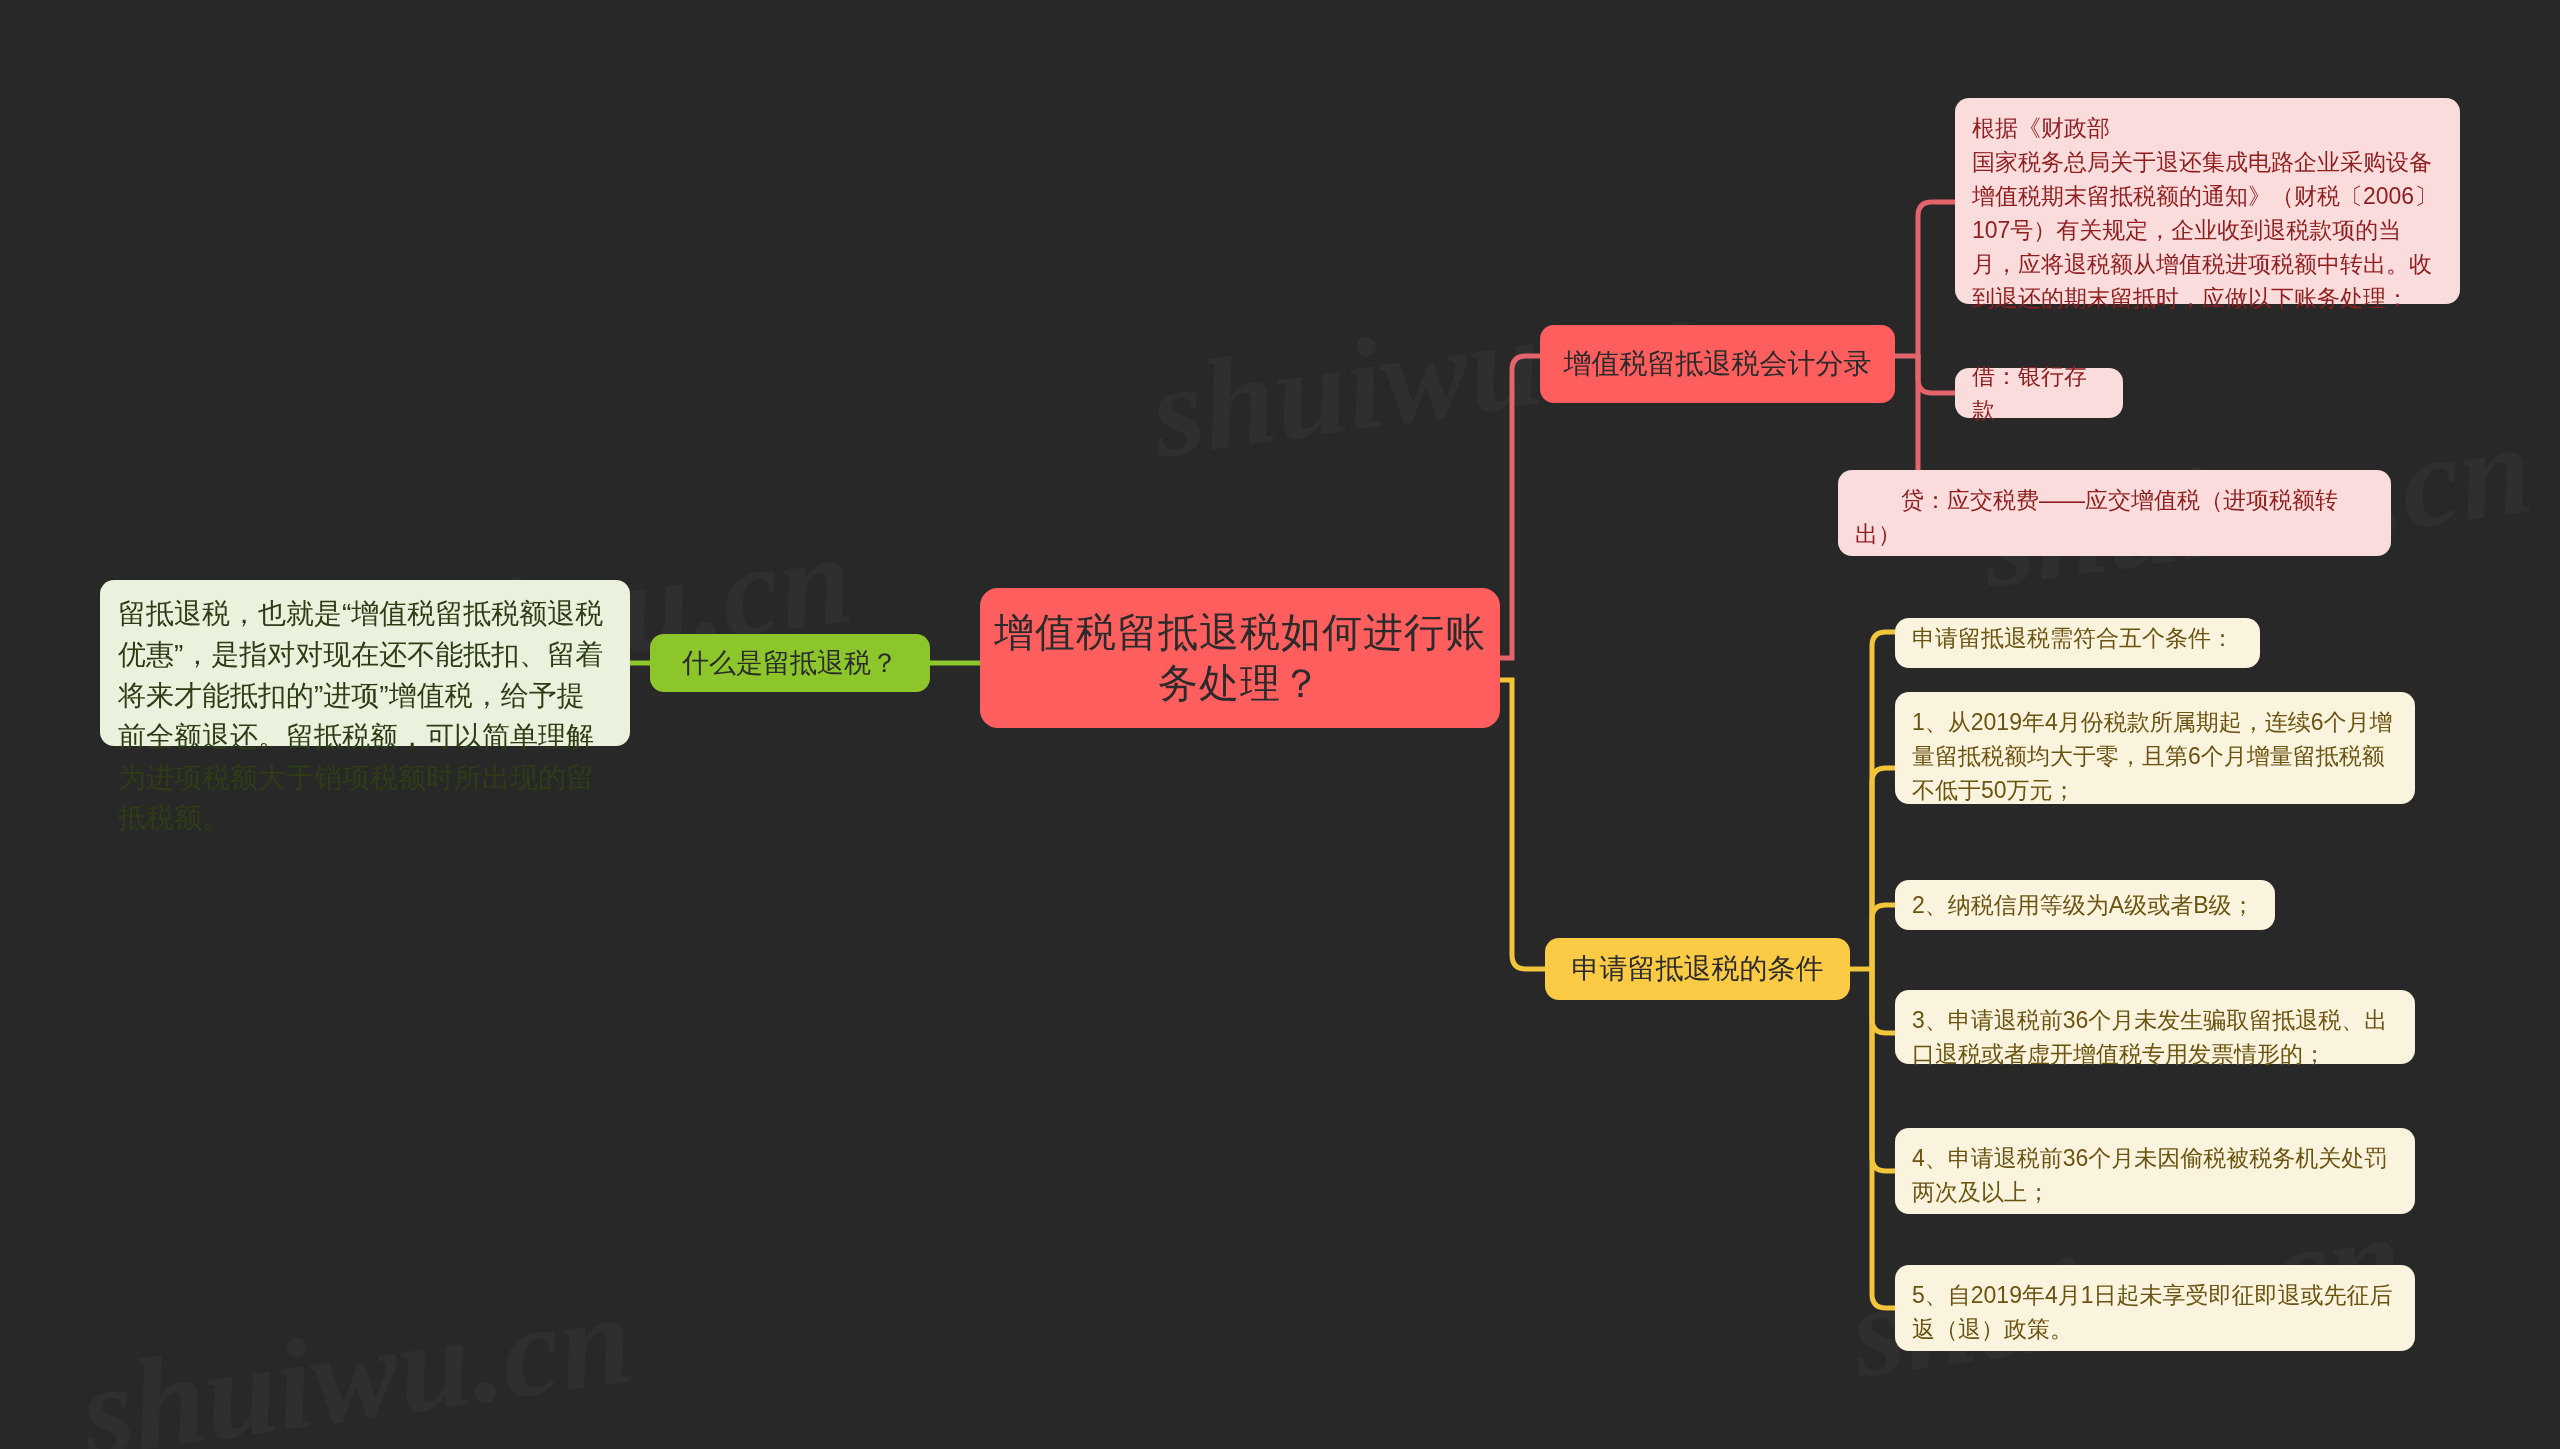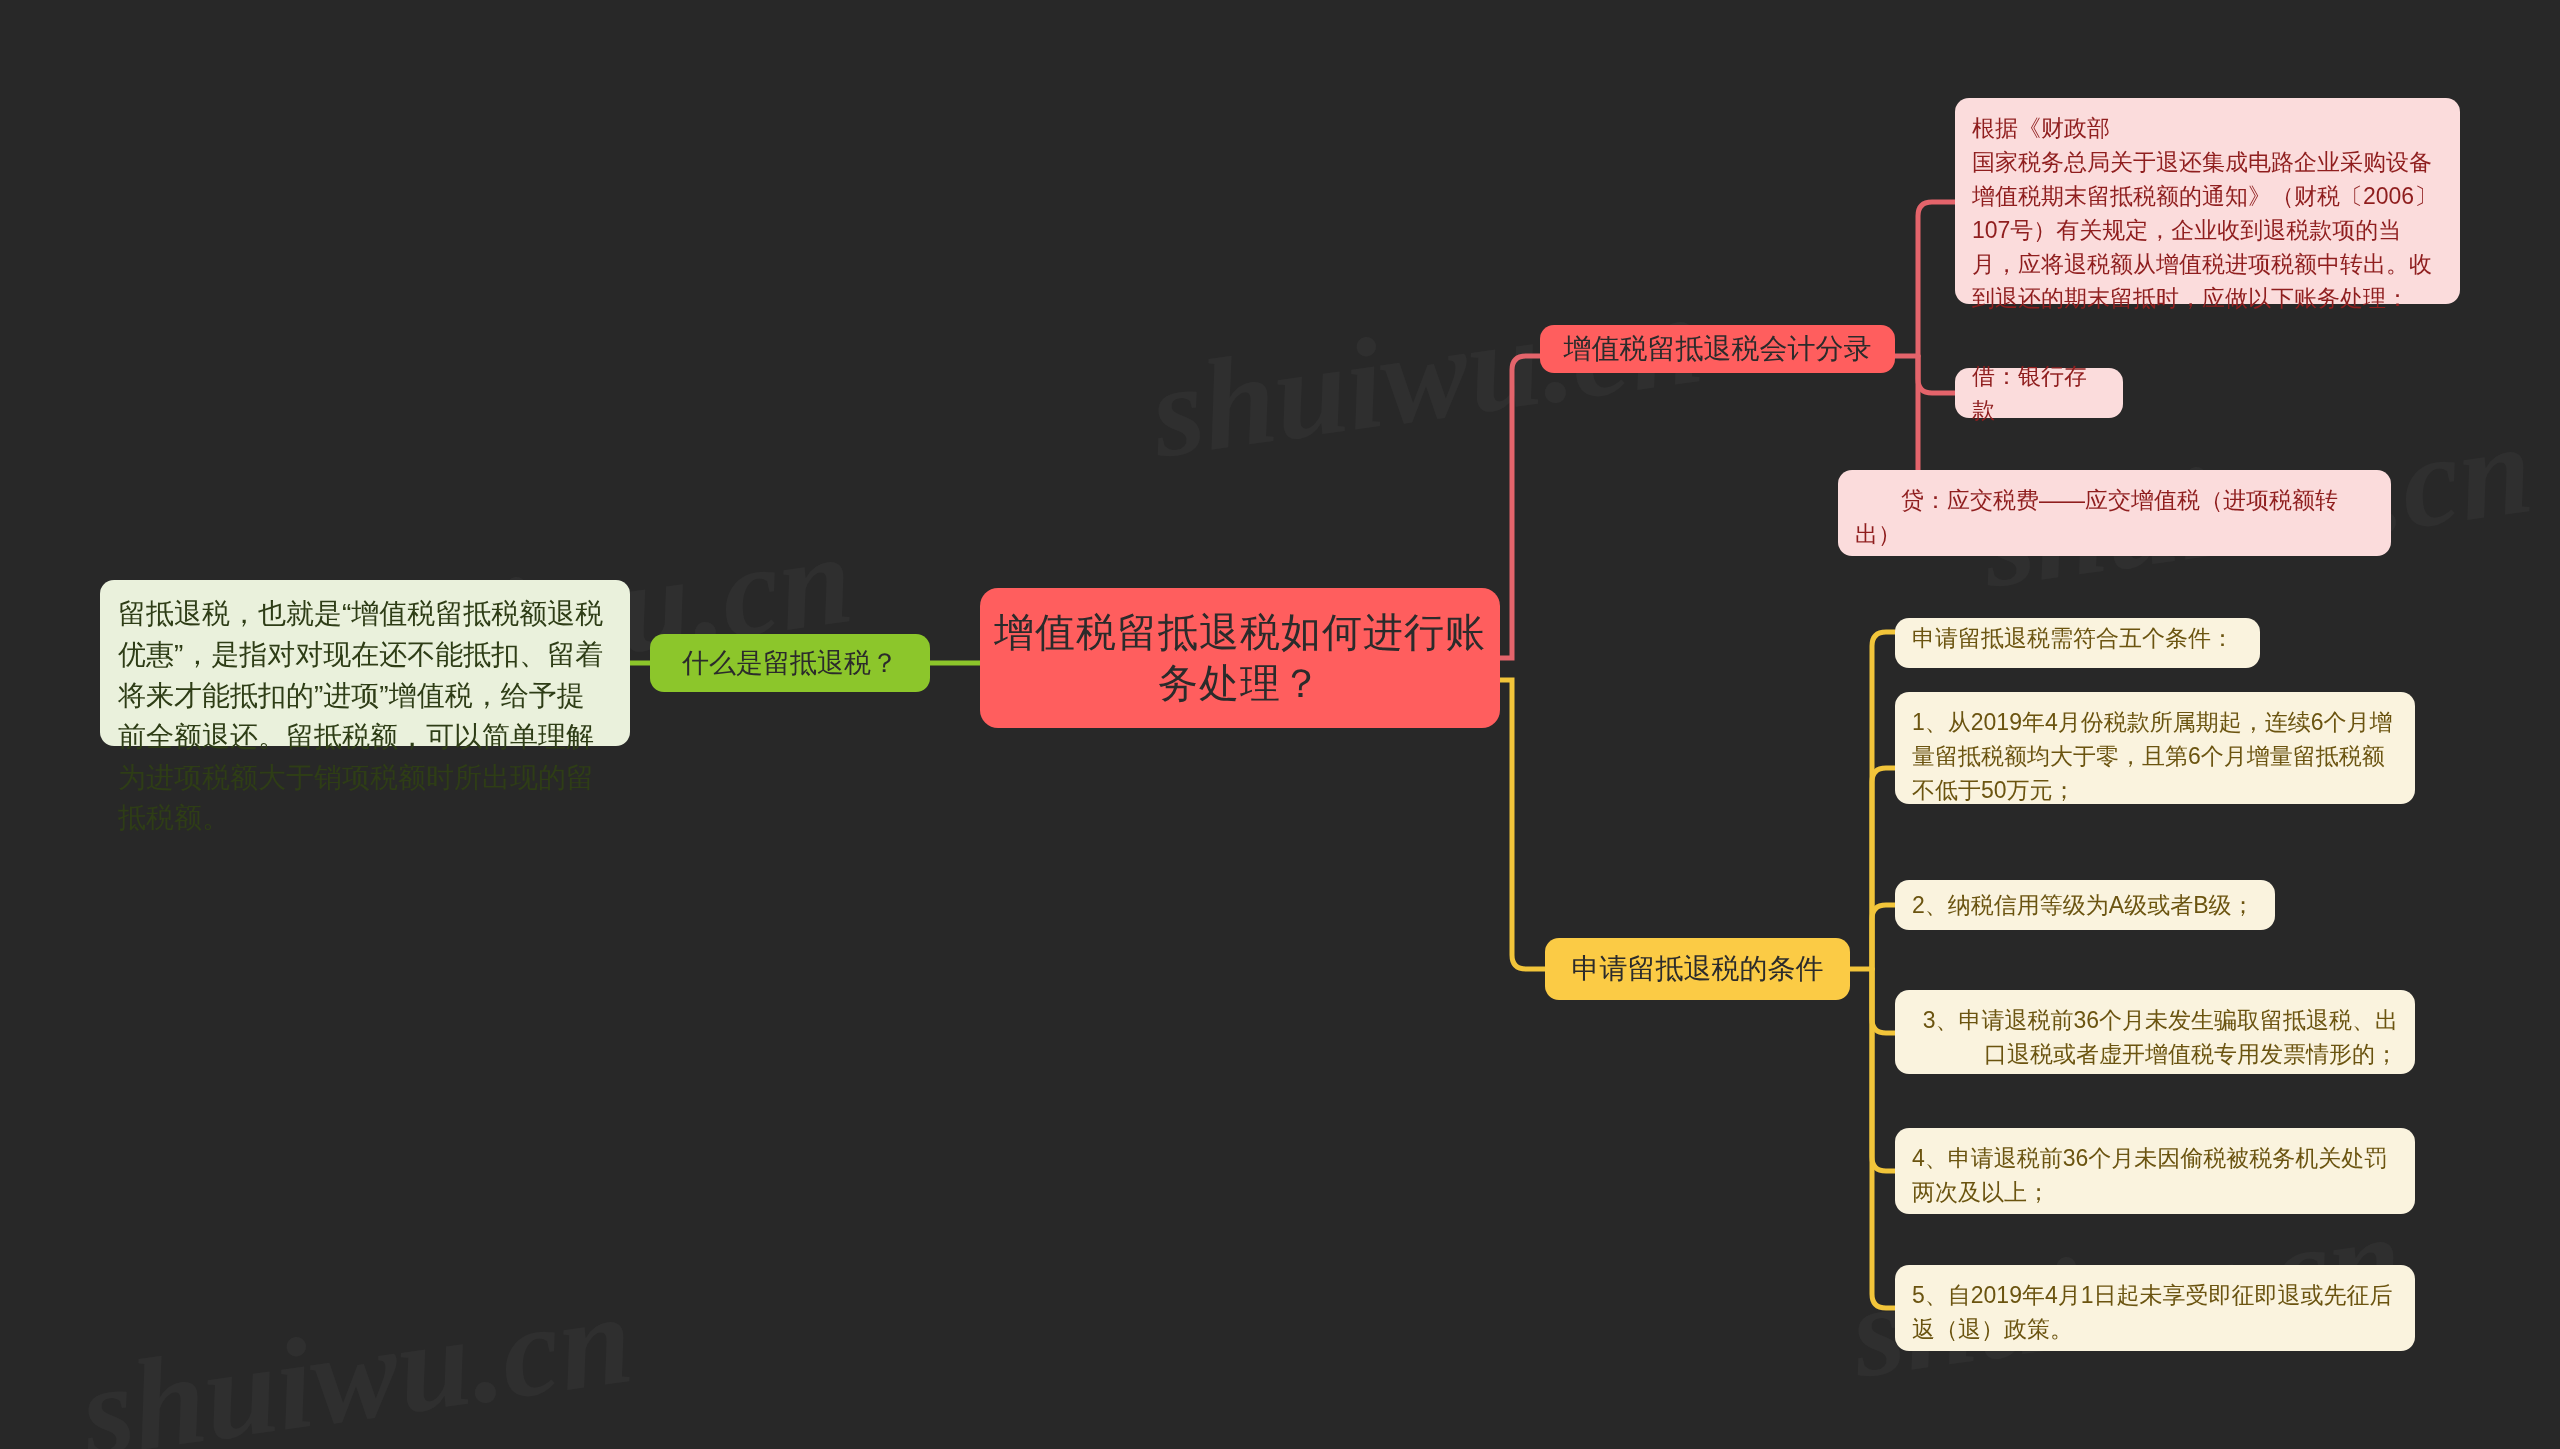--- a/index.html
+++ b/index.html
@@ -64,21 +64,21 @@
   .leaf-green{
     left:100px;top:580px;width:530px;height:166px;
     background:#EAF1DC;
     padding:14px 18px;
     align-items:flex-start;
   }
   .leaf-green .txt{color:#2e3d16;font-size:28px;line-height:1.46;}
 
   
   .branch-red{
-    left:1540px;top:325px;width:355px;height:48px;
+    left:1540px;top:325px;width:355px;height:78px;
     background:#FF5E5E;
     justify-content:center;
     text-align:center;
   }
   .branch-red .txt{color:#2b2b2b;font-size:28px;line-height:1.2;}
 
   .leaf-pink{
     background:#FBDCDC;
     padding:13px 17px;
     align-items:flex-start;
@@ -101,21 +101,21 @@
   .leaf-yellow{
     background:#FAF3DE;
     padding:13px 17px;
     align-items:flex-start;
   }
   .leaf-yellow .txt{color:#6b5410;font-size:23px;line-height:1.48;}
 
   .yel-0{left:1895px;top:618px;width:365px;height:50px;align-items:flex-end;}
   .yel-1{left:1895px;top:692px;width:520px;height:112px;}
   .yel-2{left:1895px;top:880px;width:380px;height:50px;align-items:center;}
-  .yel-3{left:1895px;top:990px;width:520px;height:84px;text-align:right;}
+  .yel-3{left:1895px;top:990px;width:520px;height:74px;}
   .yel-4{left:1895px;top:1128px;width:520px;height:86px;}
   .yel-5{left:1895px;top:1265px;width:520px;height:86px;}
 </style>
 </head>
 <body>
 
 <div id="mindmap">
 
   <span class="watermark" style="left:300px;top:540px;font-size:130px;transform:rotate(-8deg);">shuiwu.cn</span>
   <span class="watermark" style="left:1150px;top:300px;font-size:130px;transform:rotate(-8deg);">shuiwu.cn</span>

